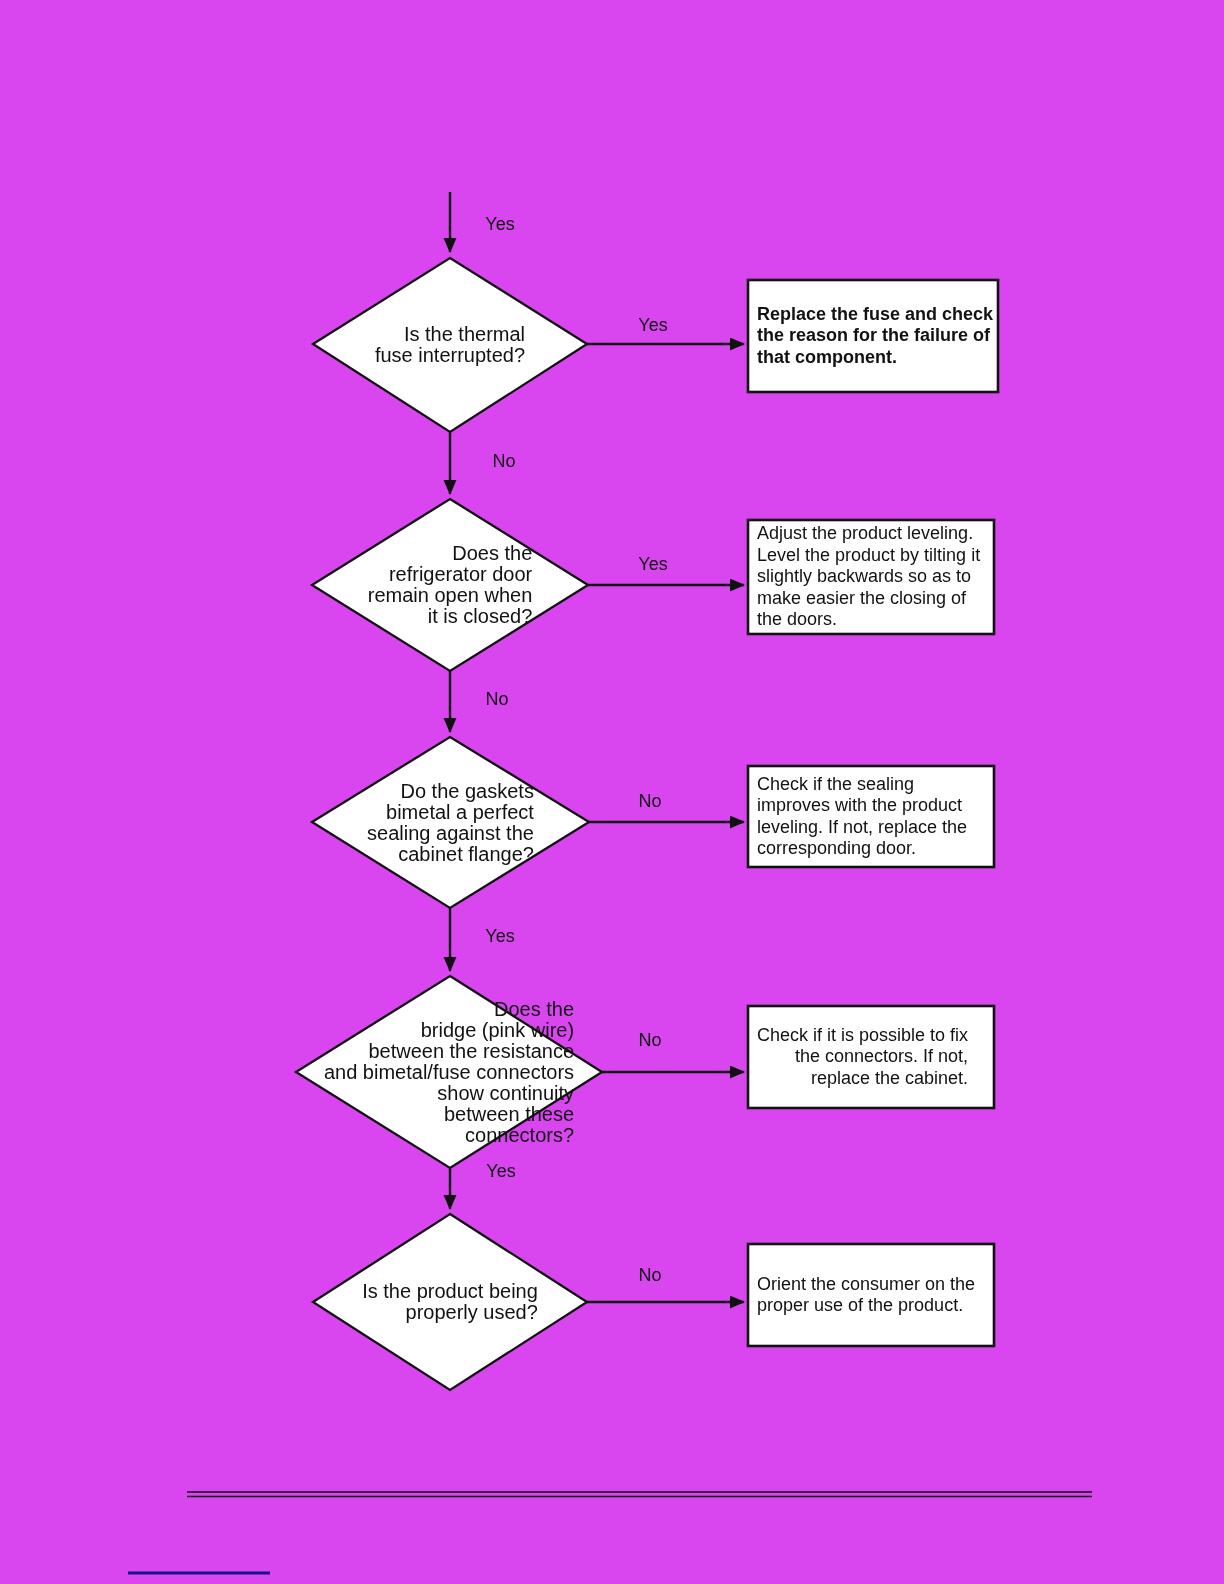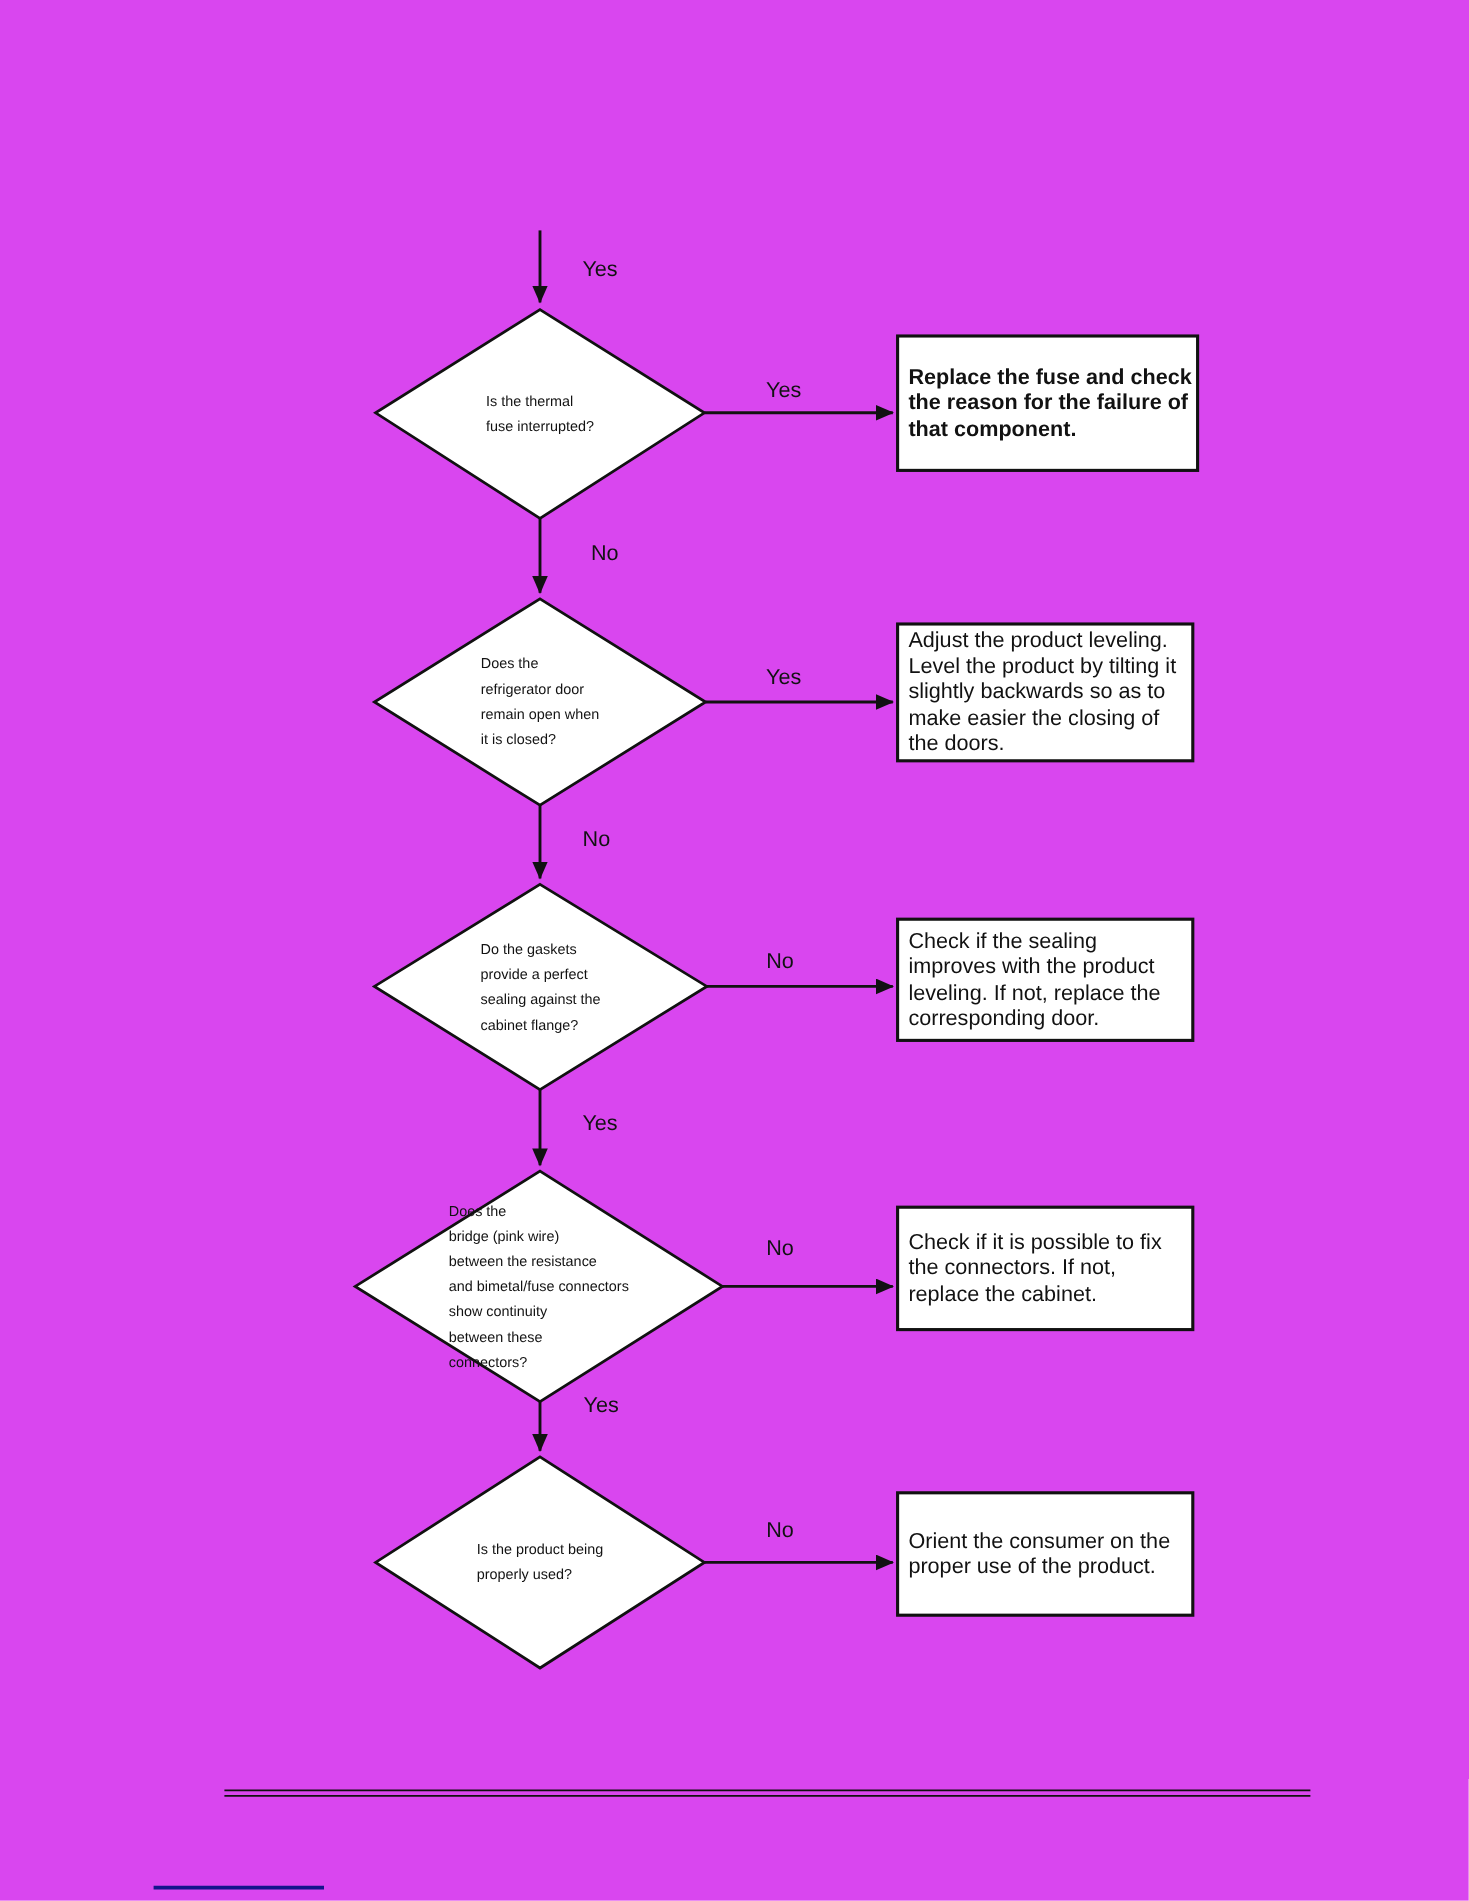--- a/index.html
+++ b/index.html
@@ -3,21 +3,21 @@
 <meta charset="utf-8">
 <style>
   html,body{margin:0;padding:0;background:#ffffff;}
   .page{
     position:relative;width:1224px;height:1584px;background:#d946ef;
     font-family:"Liberation Sans",sans-serif;color:#121212;overflow:hidden;
   }
   .page svg{position:absolute;left:0;top:0;}
   .qtext{
     position:absolute;display:flex;align-items:center;justify-content:center;
-    text-align:left;white-space:pre-line;font-size:12px;line-height:21px;
+    text-align:right;white-space:pre-line;font-size:20px;line-height:21px;
   }
   .atext{
     position:absolute;display:flex;align-items:center;text-align:left;
     white-space:pre-line;font-size:18px;line-height:21.5px;
     padding-left:9px;padding-right:2px;box-sizing:border-box;
   }
   .lbl{
     position:absolute;width:60px;height:22px;display:flex;
     align-items:center;justify-content:center;font-size:18px;
   }
@@ -90,39 +90,39 @@
 it is closed?</div>
   <div class="lbl" style="left:623px;top:553px;">Yes</div>
   <div class="atext" style="left:748px;top:520px;width:246px;height:114px;">Adjust the product leveling.
 Level the product by tilting it
 slightly backwards so as to
 make easier the closing of
 the doors.</div>
   <div class="lbl" style="left:467px;top:688px;">No</div>
 
   <div class="qtext" style="left:312px;top:737px;width:277px;height:171px;">Do the gaskets
-provide a perfect
+bimetal a perfect
 sealing against the
 cabinet flange?</div>
   <div class="lbl" style="left:620px;top:790px;">No</div>
   <div class="atext" style="left:748px;top:766px;width:276px;height:101px;">Check if the sealing
 improves with the product
 leveling. If not, replace the
 corresponding door.</div>
   <div class="lbl" style="left:470px;top:925px;">Yes</div>
 
   <div class="qtext" style="left:296px;top:976px;width:306px;height:192px;">Does the
 bridge (pink wire)
 between the resistance
 and bimetal/fuse connectors
 show continuity
 between these
 connectors?</div>
   <div class="lbl" style="left:620px;top:1029px;">No</div>
-  <div class="atext" style="left:748px;top:1006px;width:228px;height:102px;">Check if it is possible to fix
+  <div class="atext" style="left:748px;top:1006px;width:228px;height:102px;text-align:right;">Check if it is possible to fix
 the connectors. If not,
 replace the cabinet.</div>
   <div class="lbl" style="left:471px;top:1160px;">Yes</div>
 
   <div class="qtext" style="left:313px;top:1214px;width:274px;height:176px;">Is the product being
 properly used?</div>
   <div class="lbl" style="left:620px;top:1264px;">No</div>
   <div class="atext" style="left:748px;top:1244px;width:246px;height:102px;border-radius:19px;">Orient the consumer on the
 proper use of the product.</div>
 

